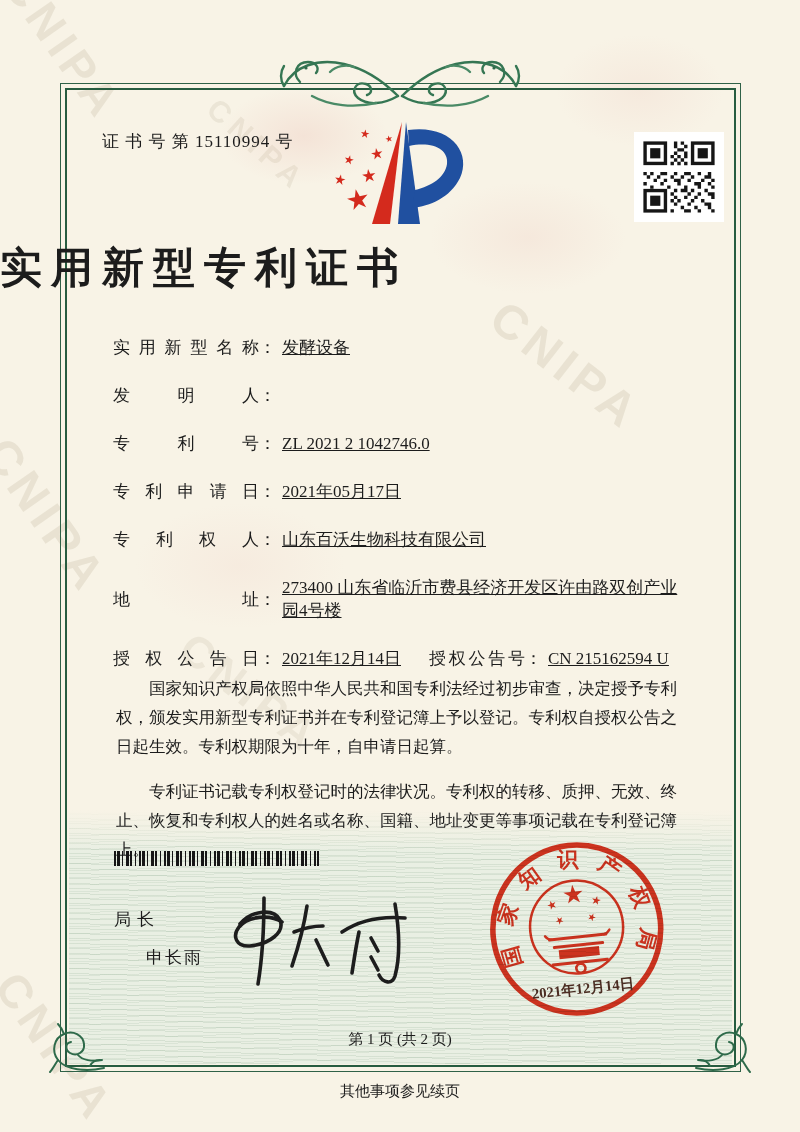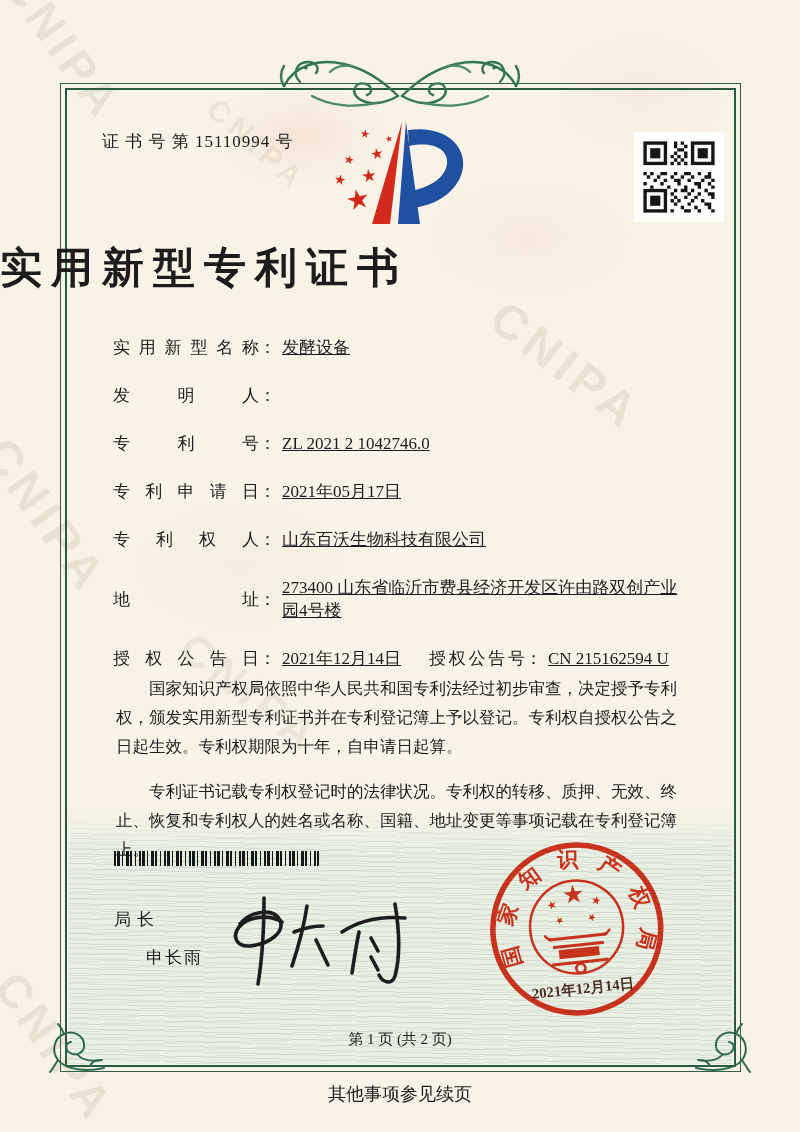--- a/index.html
+++ b/index.html
@@ -70,21 +70,21 @@
       #161616 21px 22px, rgba(0,0,0,0) 22px 25px);}
   
   .sig-title{position:absolute;left:114px;top:908px;font-size:17px;letter-spacing:6px;}
   .sig-name{position:absolute;left:114px;top:946px;font-size:17px;letter-spacing:2px;margin-left:32px;}
   .sig-hand{position:absolute;left:212px;top:880px;width:224px;height:112px;}
   
   .seal{position:absolute;left:486px;top:840px;width:182px;height:182px;
     transform:rotate(-6deg);mix-blend-mode:multiply;opacity:.95;}
   
   .pageinfo{position:absolute;left:0;top:1030px;width:100%;text-align:center;font-size:15px;}
-  .footnote{position:absolute;left:0;top:1082px;width:100%;text-align:center;font-size:18px;}
+  .footnote{position:absolute;left:0;top:1082px;width:100%;text-align:center;font-size:15px;}
 </style>
 </head>
 <body>
 
 <svg width="0" height="0" style="position:absolute" aria-hidden="true">
   <defs>
     <path id="star" d="M0,-1 L0.224,-0.309 0.951,-0.309 0.363,0.118 0.588,0.809 0,0.382 -0.588,0.809 -0.363,0.118 -0.951,-0.309 -0.224,-0.309 Z"></path>
   </defs>
 </svg>
 

